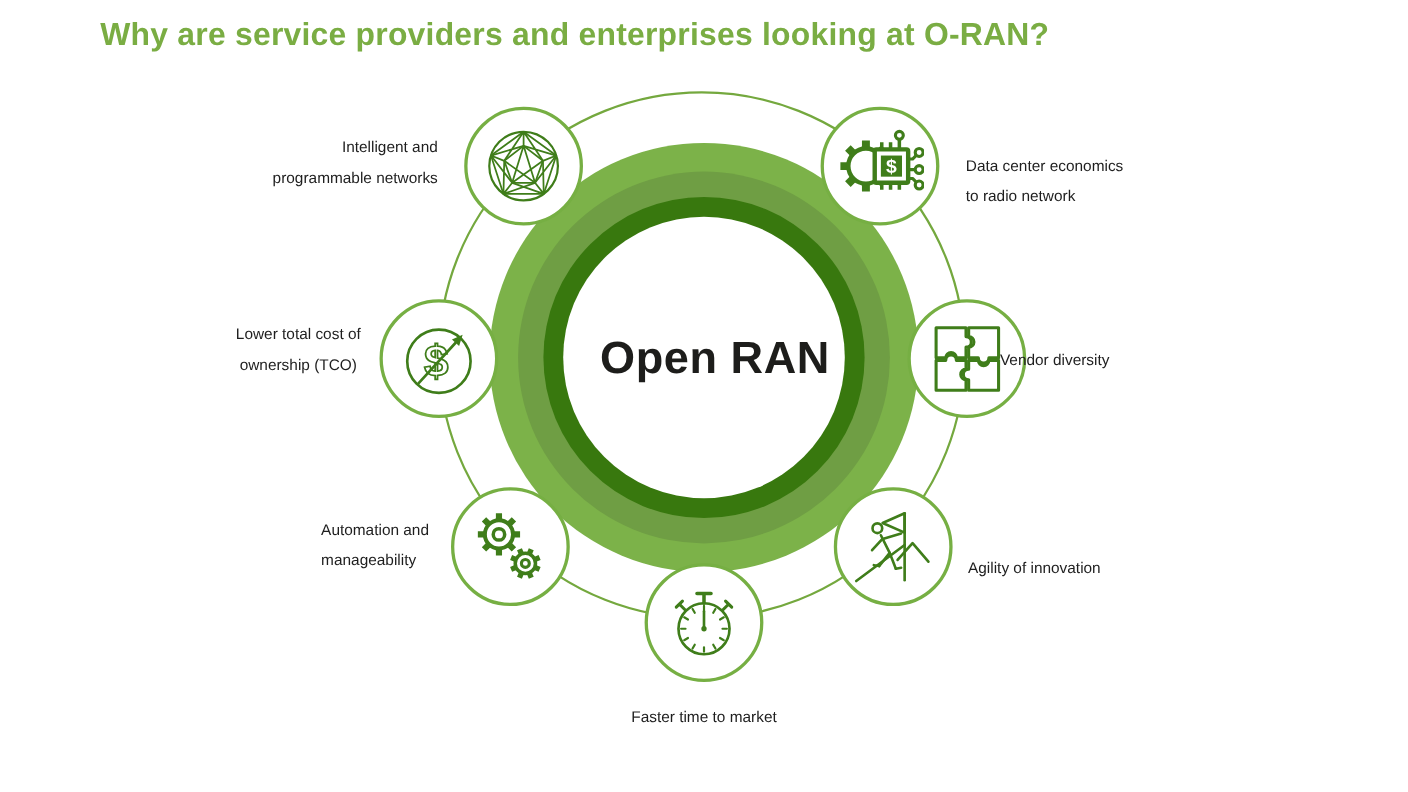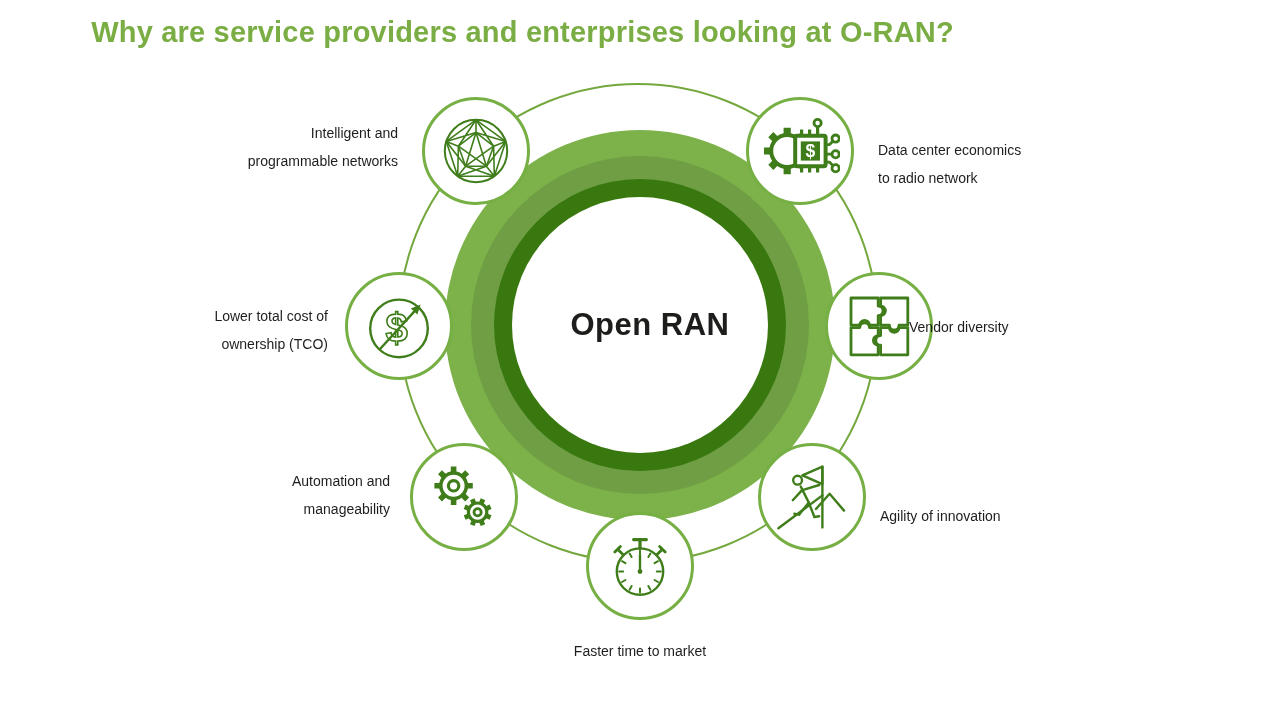--- a/index.html
+++ b/index.html
@@ -16,42 +16,42 @@
     border:2px solid #74A83E; border-radius:50%; box-sizing:border-box;
   }
   .ring { position:absolute; border-radius:50%; }
   .ring-outer { left:445px; top:130px; width:390px; height:390px; background:#7CB249; }
   .ring-mid   { left:471px; top:156px; width:338px; height:338px; background:#6F9E44; }
   .ring-dark  { left:494px; top:179px; width:292px; height:292px; background:#38780E; }
   .ring-core  {
     left:512px; top:197px; width:256px; height:256px; background:#ffffff;
     display:flex; align-items:center; justify-content:center;
   }
-  .core-label { font-size:31px; font-weight:700; color:#1D1D1B; letter-spacing:0.5px;margin-left:20px; }
+  .core-label { font-size:41px; font-weight:700; color:#1D1D1B; letter-spacing:0.5px;margin-left:20px; }
   .node {
     position:absolute; width:108px; height:108px; box-sizing:border-box;
     background:#ffffff; border:3px solid #76AF43; border-radius:50%;
     display:flex; align-items:center; justify-content:center;
   }
   .node-globe     { left:422px; top:97px; }
   .node-chip      { left:746px; top:97px; }
   .node-dollar    { left:345px; top:272px; }
   .node-puzzle    { left:825px; top:272px; }
   .node-gears     { left:410px; top:443px; }
   .node-climber   { left:758px; top:443px; }
   .node-stopwatch { left:586px; top:512px; }
   .lbl {
     position:absolute; font-size:14px; font-weight:400; color:#1E1E1E;
     line-height:28px; white-space:pre-line;
   }
   .lbl-intelligent { right:882px; top:119px; text-align:right; }
   .lbl-datacenter  { left:878px;  top:136px; text-align:left; }
-  .lbl-tco         { right:952px; top:302px; text-align:right; }
+  .lbl-tco         { right:952px; top:289px; text-align:center; }
   .lbl-vendor      { left:909px;  top:313px; text-align:left; }
-  .lbl-automation  { right:890px; top:467px; text-align:right; }
+  .lbl-automation  { right:890px; top:467px; text-align:left; }
   .lbl-agility     { left:880px;  top:502px; text-align:center; }
   .lbl-faster      { left:0; width:1280px; top:637px; text-align:center; }
   svg { display:block; }
 </style>
 </head>
 <body>
 
 <div class="stage">
 
   <div class="title">Why are service providers and enterprises looking at O-RAN?</div>

